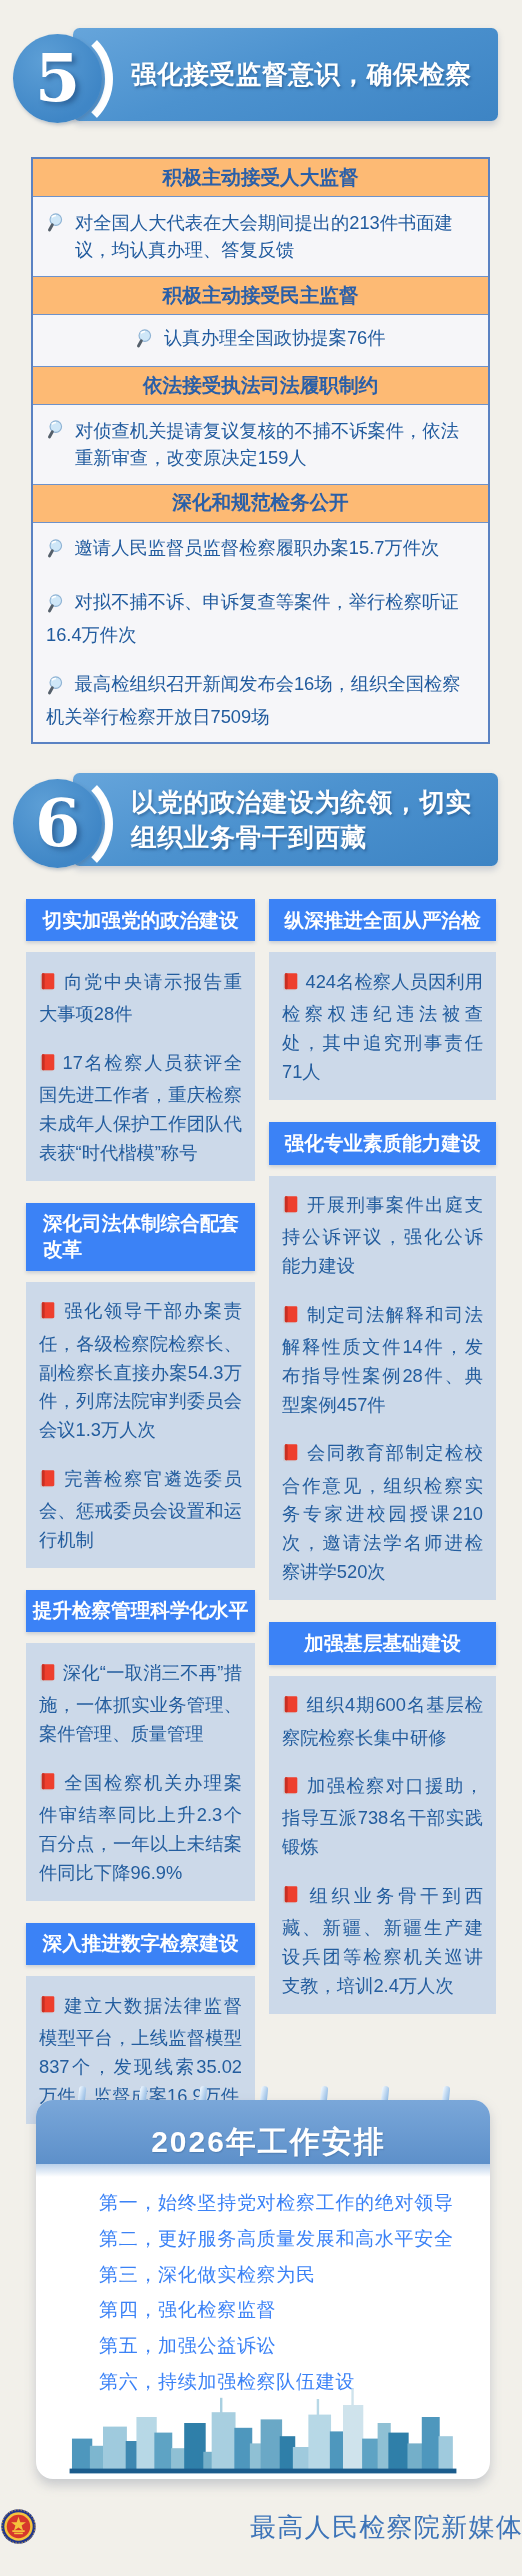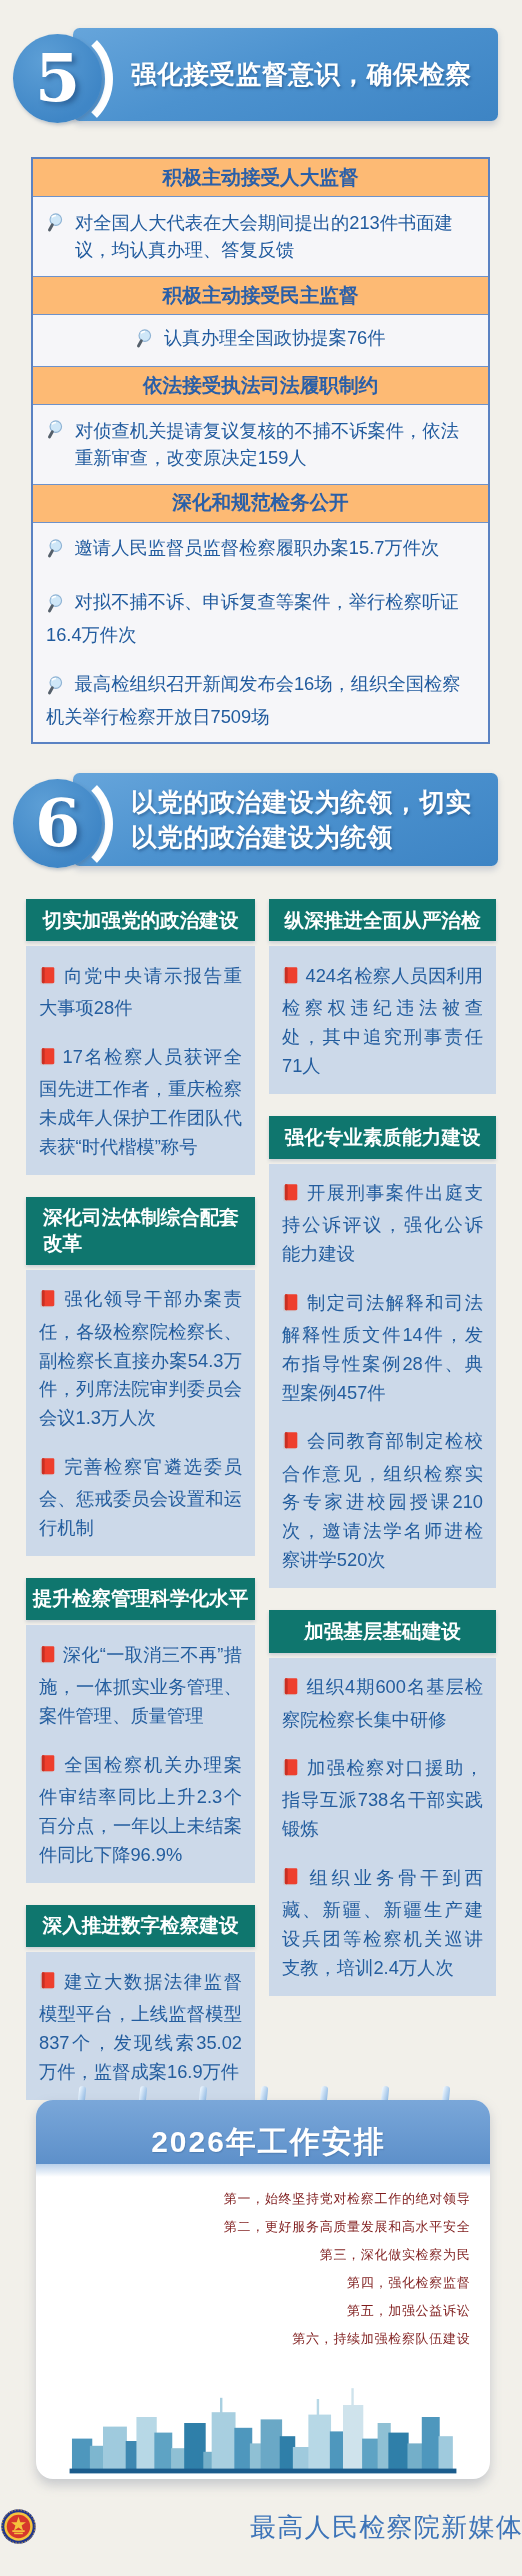--- a/index.html
+++ b/index.html
@@ -29,22 +29,22 @@
   .row-c{font-size:18.3px;color:#215b9e;line-height:1.5;}
   .row-c.hang{position:relative;padding:11.8px 15.7px 11.8px 42px;}
   .row-c.hang .mag{position:absolute;left:13px;top:14.4px;}
   .row-c.center{text-align:center;padding:9.1px 10.5px;}
   .row-c.center .mag,.row-c.flush .mag{display:inline-block;vertical-align:-5.2px;margin-right:3.9px;}
   .row-c.flush{padding:11px 13px;}
   
   .col{position:absolute;top:899px;width:229px;}
   #col-left{left:26px;}
   #col-right{left:269px;width:227px;}
-  .pill{background:#0f766e;color:#fff;font-weight:700;font-size:19.6px;text-align:center;
-      padding:8.5px 3.9px;margin-bottom:5px;line-height:1.3;box-shadow:0 2px 3.3px rgba(110,130,160,.3);}
+  .pill{background:#3b82f6;color:#fff;font-weight:700;font-size:19.6px;text-align:center;
+      padding:8.5px 3.9px;margin-bottom:11px;line-height:1.3;box-shadow:0 2px 3.3px rgba(110,130,160,.3);}
   .pill.left-align{text-align:left;padding-left:17px;}
   .cbox{background:#ccd9e9;padding:15.7px 13px 13px;margin-bottom:22px;color:#235d9e;
       font-size:18.3px;line-height:1.58;text-align:justify;}
   .cbox p{margin:0 0 19.6px;}
   .cbox p:last-child{margin-bottom:0;}
   .book{display:inline-block;vertical-align:-3.3px;margin-right:6.5px;}
   
   #plan-card{position:absolute;left:36px;top:2100px;width:454px;height:379px;background:#ffffff;
       border-radius:17px;box-shadow:0 5.2px 10.5px rgba(120,130,150,.35);}
   .plan-head{height:64px;border-radius:17px 17px 0 0;position:relative;text-align:center;
@@ -54,21 +54,21 @@
   .plan-title{padding-top:21.6px;font-size:30px;font-weight:700;color:#fff;letter-spacing:2px;
       text-shadow:0.7px 1.3px 1.3px rgba(40,80,130,.35);padding-left:11px;}
   .rings{position:absolute;left:0;right:0;top:-14.4px;display:flex;justify-content:space-between;
       padding:0 36px;}
   .ring{position:relative;width:18.3px;height:38px;}
   .ring .strap{position:absolute;left:5.9px;top:0;width:7.2px;height:27.4px;border-radius:3.9px;
       background:linear-gradient(100deg,#f4faff,#a9c9ea 60%,#7fa9d4);transform:rotate(6deg);}
   .ring .hole{position:absolute;left:0.7px;bottom:1.3px;width:17px;height:17px;border-radius:50%;
       background:radial-gradient(circle at 40% 35%,#3a4a9a,#23275f 75%);}
   .plan-list{padding:27.4px 19.6px 0 63px;}
-  .plan-list p{margin:0 0 11px;font-size:13px;color:#7f1d1d;letter-spacing:0.7px;line-height:1.3;text-align:right;}
+  .plan-list p{margin:0 0 11px;font-size:19px;color:#3b82f6;letter-spacing:0.7px;line-height:1.3;}
   .skyline{position:absolute;left:30px;right:30px;bottom:5.2px;height:93px;}
   
   #footer{position:absolute;left:0;top:2508px;width:100%;display:flex;align-items:center;
       justify-content:space-between;gap:7.8px;}
   .brand{font-family:"Liberation Serif",serif;font-size:26px;color:#3d74b8;letter-spacing:1.3px;}
 </style>
 </head>
 <body>
 
 <div class="page">
@@ -148,21 +148,21 @@
             <line x1="11" y1="22" x2="6" y2="31" stroke="#55606b" stroke-width="5" stroke-linecap="round"></line>
           </svg>
       </span>
       <span>最高检组织召开新闻发布会16场，组织全国检察机关举行检察开放日7509场</span>
     </div>
   </div>
 
   <div class="sec-banner" style="left:73px;top:773px;">
     <div class="banner-text">
       <span>以党的政治建设为统领，切实</span>
-      <span>以党的政治建设为统领</span>
+      <span>组织业务骨干到西藏</span>
     </div>
   </div>
   <div class="badge" style="left:13px;top:779px;">
     <div class="arc"></div>
     <div class="disc">
       <span class="num">6</span>
     </div>
   </div>
 
   <div class="col" id="col-left">

